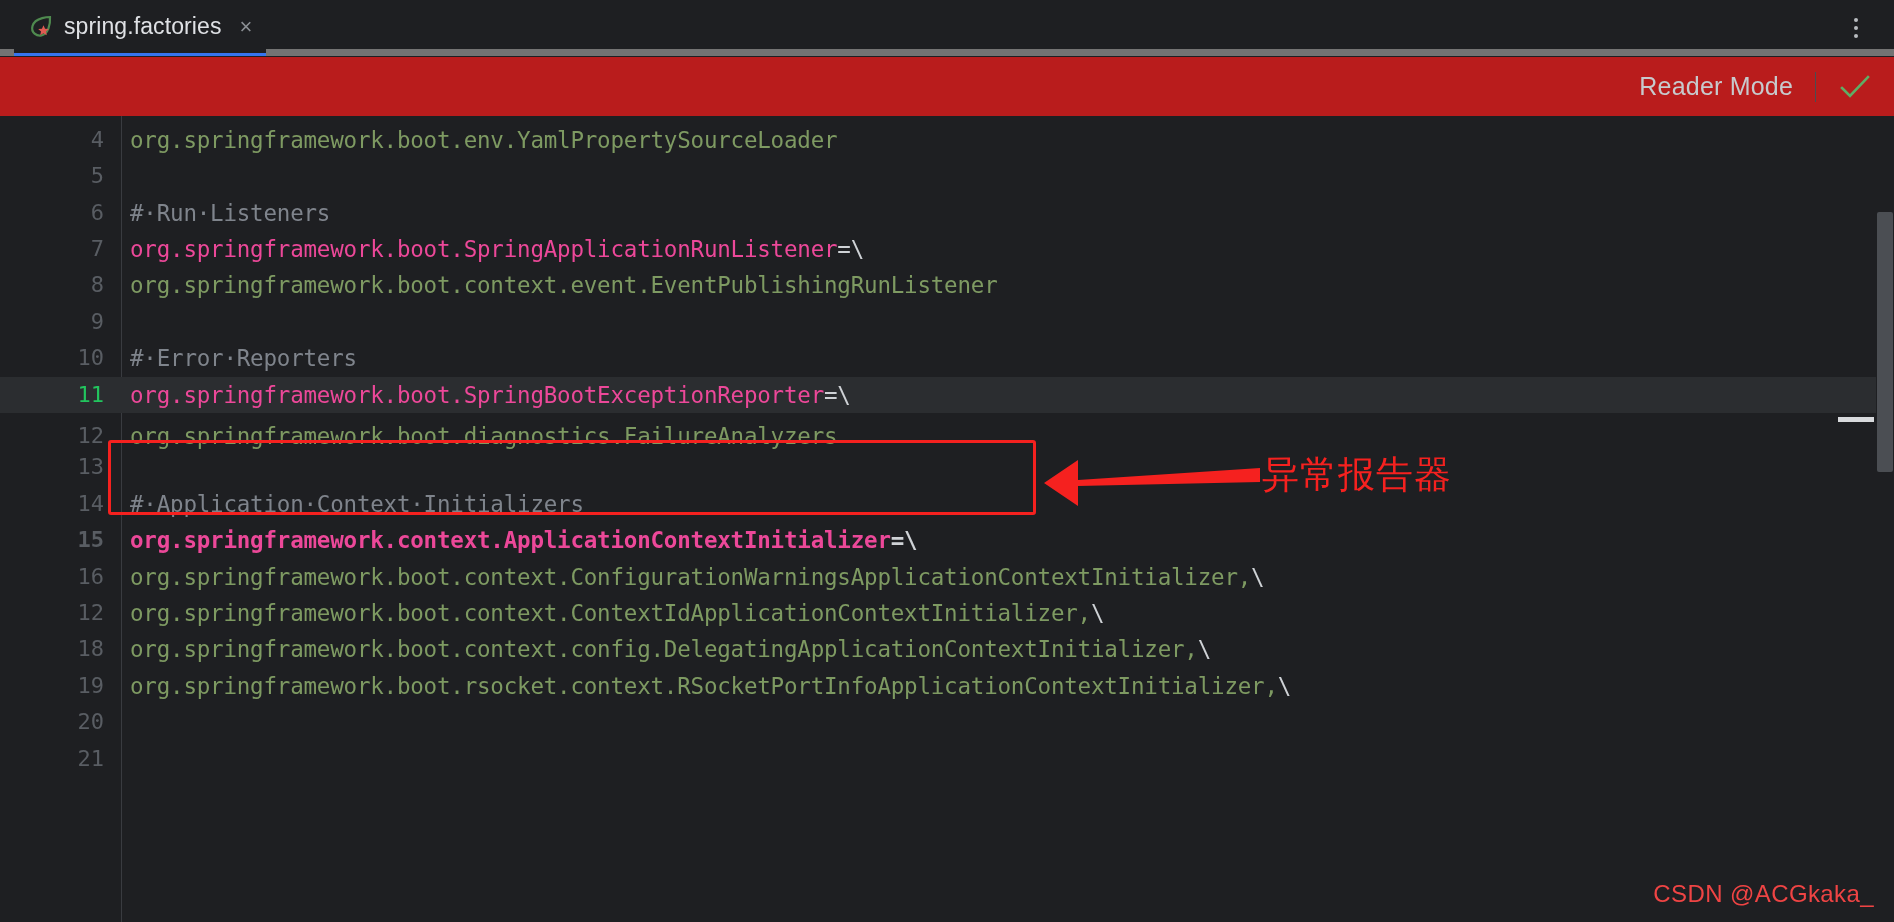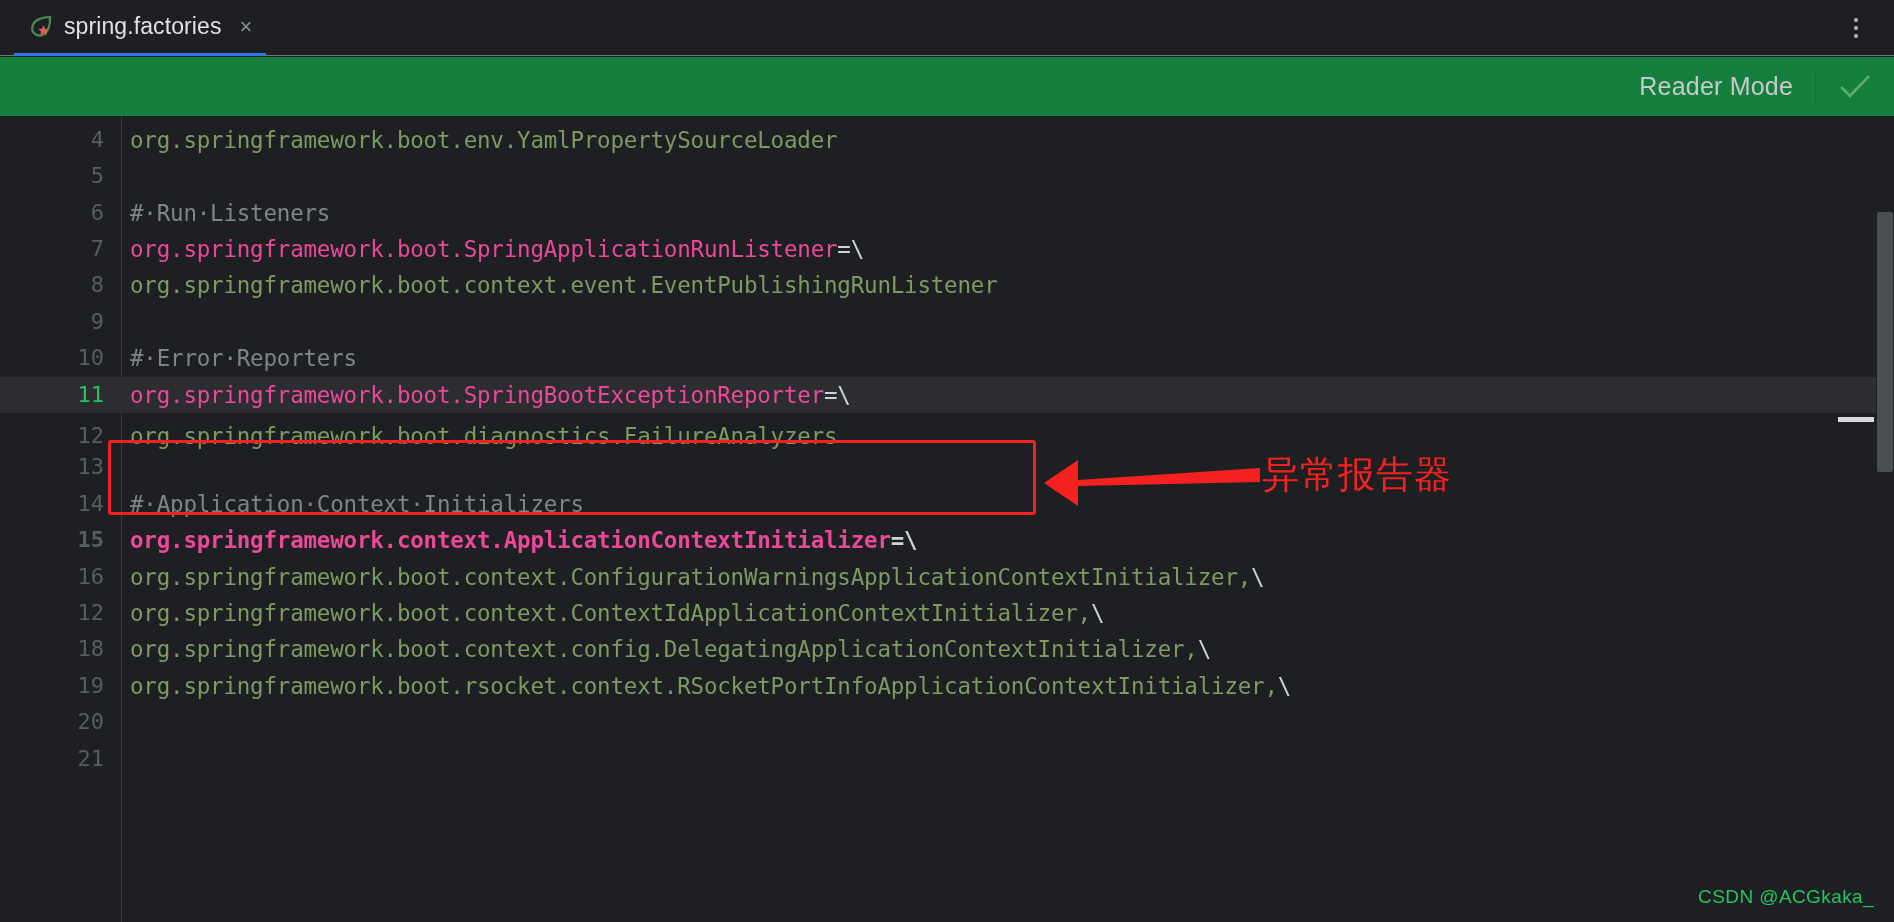--- a/index.html
+++ b/index.html
@@ -17,21 +17,21 @@
     height: 922px;
     background: #1e1f22;
   }
 
   
   .tabbar {
     position: absolute;
     left: 0; top: 0;
     width: 1894px; height: 56px;
     background: #1e1f22;
-    border-bottom: 1px solid #737373;
+    border-bottom: 7px solid #737373;
   }
   .tab {
     position: absolute;
     left: 14px; top: 0;
     height: 56px;
     display: flex;
     align-items: center;
     padding: 0 14px 0 14px;
     border-bottom: 3px solid #3574f0;
     background: #1e1f22;
@@ -61,21 +61,21 @@
     gap: 4px;
     cursor: pointer;
   }
   .more-btn i { width: 4px; height: 4px; border-radius: 50%; background: #b9bcc0; display: block; }
 
   
   .reader-bar {
     position: absolute;
     left: 0; top: 57px;
     width: 1894px; height: 59px;
-    background: #15803d;
+    background: #b91c1c;
     z-index: 6;
     pointer-events: none;
   }
   .reader-inner {
     position: absolute;
     right: 0; top: 0;
     height: 59px;
     display: flex;
     align-items: center;
     padding-right: 22px;
@@ -208,22 +208,22 @@
     position: absolute;
     right: 20px; top: 417px;
     width: 36px; height: 5px;
     background: #d8dadd;
   }
 
   
   .watermark {
     position: absolute;
     right: 20px; bottom: 14px;
-    font-size: 19px;
-    color: #22c55e;
+    font-size: 24px;
+    color: #ef4444;
     letter-spacing: 0.4px;
     z-index: 9;
     white-space: nowrap;
   }
 </style>
 </head>
 <body>
 
 <div id="app">
 

